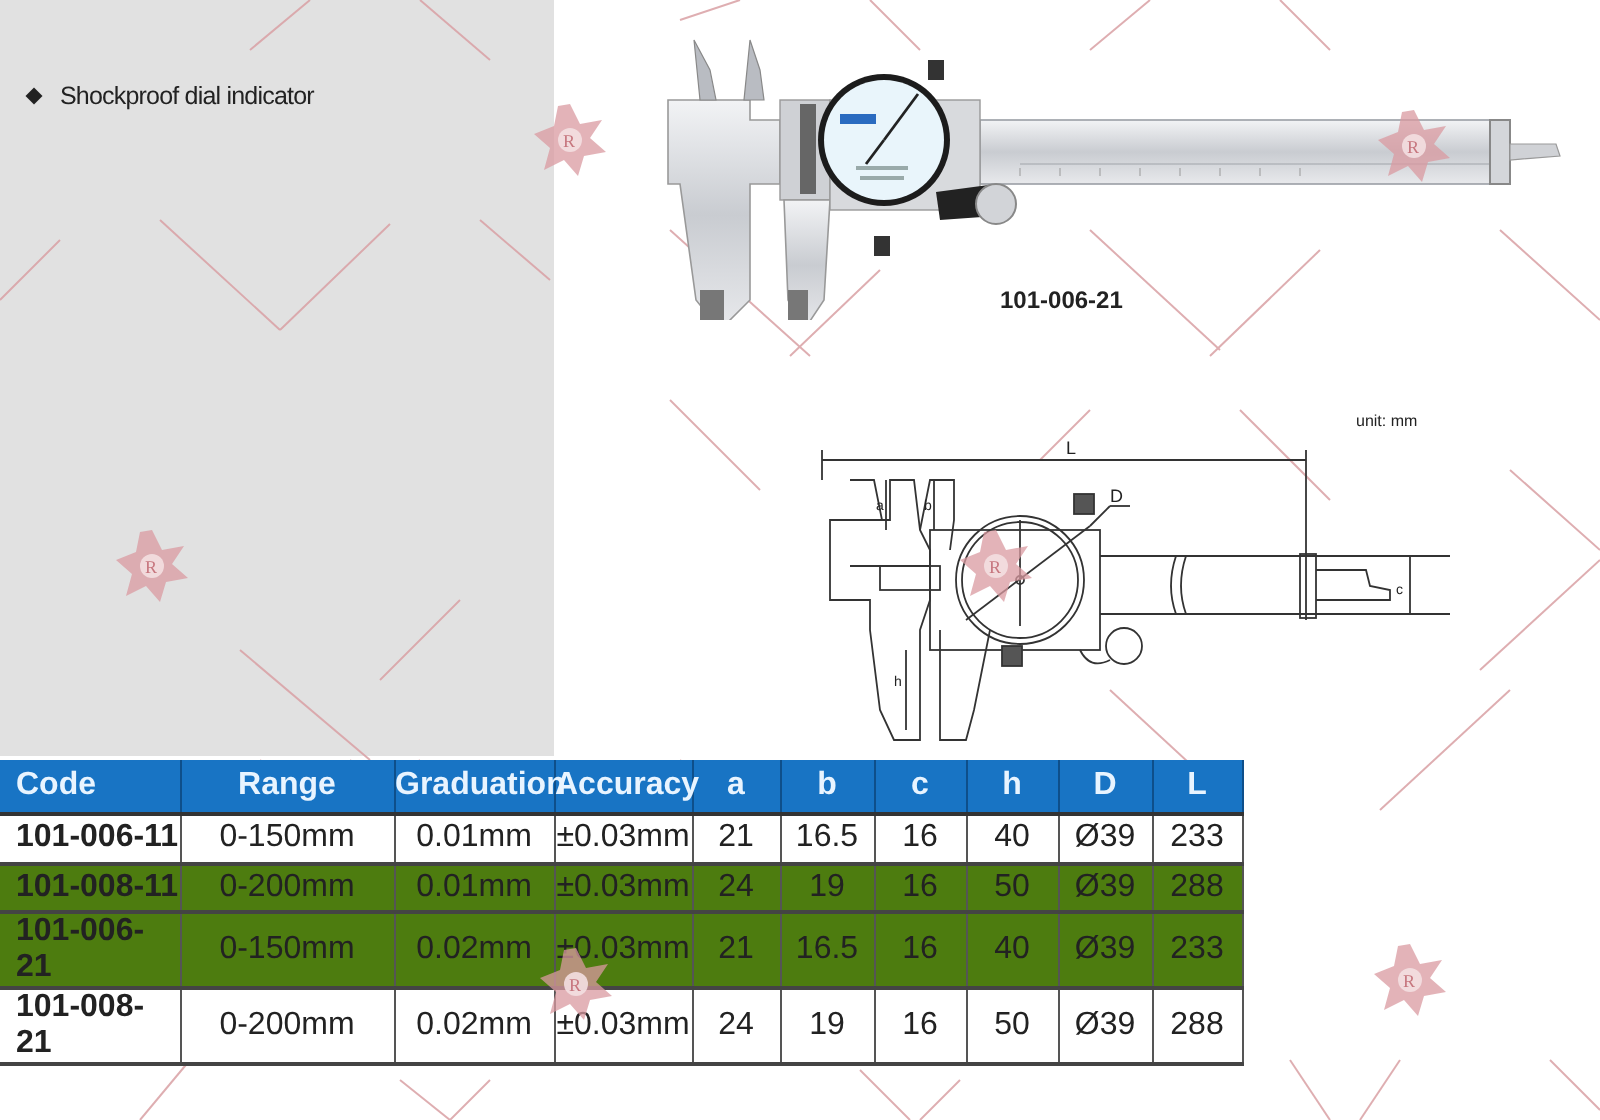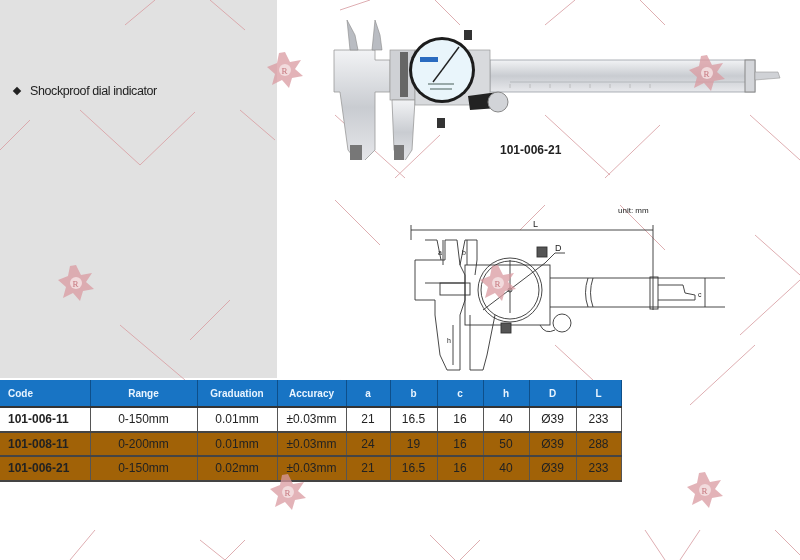--- a/index.html
+++ b/index.html
@@ -1,29 +1,29 @@
 <!DOCTYPE html>
 <html><head>
 <meta charset="utf-8">
 <style>
   * { box-sizing: border-box; margin: 0; padding: 0; }
   body { width: 800px; height: 560px; background: #ffffff; position: relative; overflow: hidden; font-family: "Liberation Sans", sans-serif; }
   .gray-panel { position: absolute; left: 0; top: 0; width: 277px; height: 378px; background: #e1e1e1; }
-  .features { position: absolute; left: 14px; top: 36px; list-style: none; margin-top: 43px; }
+  .features { position: absolute; left: 14px; top: 36px; list-style: none; }
   .features li { font-size: 12.5px; color: #222; letter-spacing: -0.4px; height: 23px; line-height: 18px; display: flex; align-items: center; }
   .features .bullet { display: inline-block; width: 6px; height: 6px; background: #222; transform: rotate(45deg); margin-right: 10px; }
   .product-code { position: absolute; left: 500px; top: 143px; font-size: 12px; font-weight: bold; color: #222; }
-  .unit-label { position: absolute; left: 618px; top: 206px; font-size: 8px; color: #222; }
+  .unit-label { position: absolute; left: 678px; top: 206px; font-size: 8px; color: #222; }
   svg.drawing { position: absolute; }
   table.spec { position: absolute; left: 0; top: 380px; border-collapse: collapse; width: 621px; table-layout: fixed; }
-  table.spec th { background: #1874c4; color: #e8f4ff; font-size: 10px; font-weight: bold; height: 27px; border-right: 1px solid #0e4f8a; border-bottom: 2px solid #333; text-align: center; margin-top: 38px; }
+  table.spec th { background: #1874c4; color: #e8f4ff; font-size: 16px; font-weight: bold; height: 27px; border-right: 1px solid #0e4f8a; border-bottom: 2px solid #333; text-align: center; margin-top: 38px; }
   table.spec th:first-child { text-align: left; padding-left: 8px; }
-  table.spec td { font-size: 12px; color: #222; height: 24.5px; text-align: center; border-right: 1px solid #555; border-bottom: 2px solid #444; }
+  table.spec td { font-size: 16px; color: #222; height: 24.5px; text-align: center; border-right: 1px solid #555; border-bottom: 2px solid #444; }
   table.spec td:first-child { text-align: left; padding-left: 8px; font-weight: bold; }
-  table.spec tr.alt td { background: #a16207; }
+  table.spec tr.alt td { background: #4d7c0f; }
   table.spec tr.plain td { background: #ffffff; }
   .watermark { position: absolute; pointer-events: none; }
 </style>
 </head>
 <body>
 
 <div class="gray-panel"></div>
 
 <ul class="features">
   <li>
@@ -243,20 +243,32 @@
       <td>0-150mm</td>
       <td>0.02mm</td>
       <td>±0.03mm</td>
       <td>21</td>
       <td>16.5</td>
       <td>16</td>
       <td>40</td>
       <td>Ø39</td>
       <td>233</td>
     </tr>
+    <tr class="plain">
+      <td>101-008-21</td>
+      <td>0-200mm</td>
+      <td>0.02mm</td>
+      <td>±0.03mm</td>
+      <td>24</td>
+      <td>19</td>
+      <td>16</td>
+      <td>50</td>
+      <td>Ø39</td>
+      <td>288</td>
+    </tr>
   </tbody>
 </table>
 
 <svg class="watermark" width="800" height="560" style="left:0;top:0;">
   <defs>
     <g id="wm-logo">
       <polygon points="0,-18 5,-8 16,-10 10,-1 18,6 7,8 4,18 -3,10 -13,15 -10,4 -18,-3 -8,-7 -6,-17" fill="#d99aa0" opacity="0.75"></polygon>
       <circle r="6" fill="#f3dfe1" opacity="0.9"></circle>
       <text x="-3.5" y="3.5" font-size="9" font-family="Liberation Serif, serif" fill="#c7777f">R</text>
     </g>

